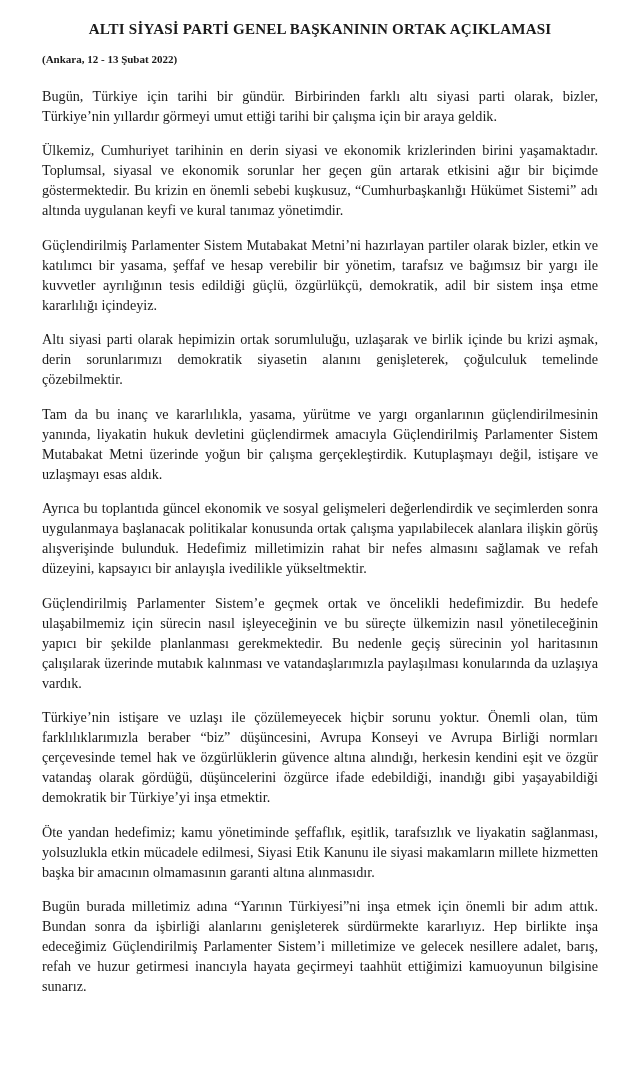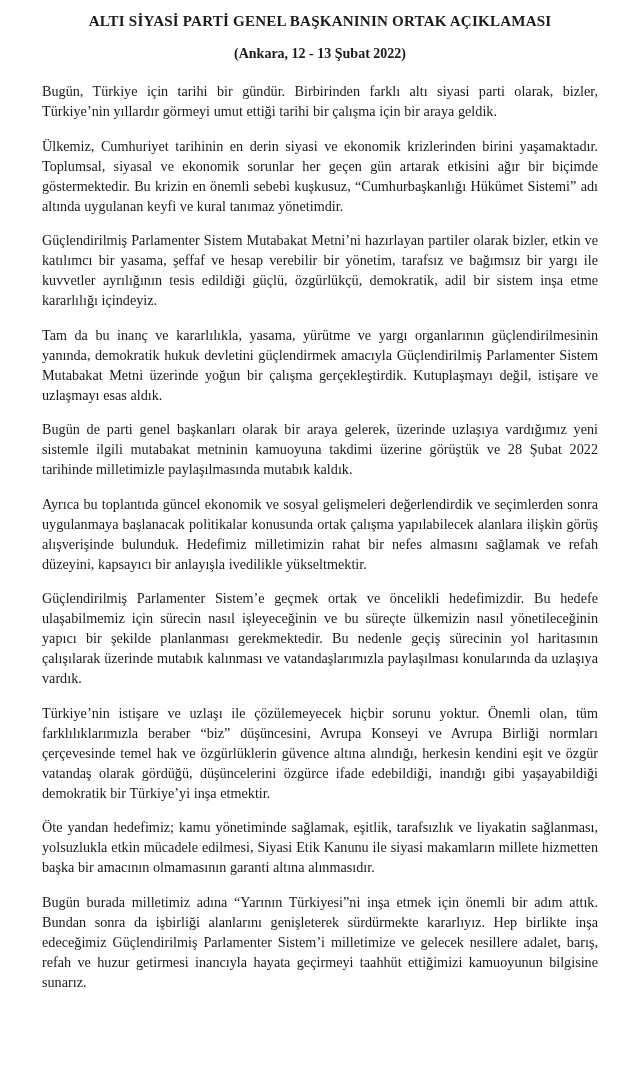--- a/index.html
+++ b/index.html
@@ -13,37 +13,37 @@
     height: 1091px;
     overflow: hidden;
     font-family: "Liberation Serif", "DejaVu Serif", serif;
     color: #1a1a1a;
     -webkit-font-smoothing: antialiased;
   }
   .page {
     box-sizing: border-box;
     width: 640px;
     height: 1091px;
-    padding: 8px 42px 0 42px;
+    padding: 16px 42px 0 42px;
     background: #ffffff;
     position: relative;
   }
   .doc-title {
     font-size: 15.1px;
     font-weight: bold;
     text-align: center;
     letter-spacing: 0.18px;
     line-height: 1.25;
     margin: 4px 0 0 0;
     white-space: nowrap;
   }
   .doc-subtitle {
-    font-size: 14px;
+    font-size: 11px;
     font-weight: bold;
-    text-align: center;
+    text-align: left;
     margin: 14px 0 0 0;
     line-height: 1.25;
   }
   .body-block {
     margin-top: 19px;
   }
   p.para {
     font-size: 14.2px;
     line-height: 20px;
     text-align: justify;
@@ -77,29 +77,29 @@
   <h2 class="doc-subtitle">(Ankara, 12 - 13 Şubat 2022)</h2>
 
   <div class="body-block">
 
     <p class="para">Bugün, Türkiye için tarihi bir gündür. Birbirinden farklı altı siyasi parti olarak, bizler, Türkiye’nin yıllardır görmeyi umut ettiği tarihi bir çalışma için bir araya geldik.</p>
 
     <p class="para">Ülkemiz, Cumhuriyet tarihinin en derin siyasi ve ekonomik krizlerinden birini yaşamaktadır. Toplumsal, siyasal ve ekonomik sorunlar her geçen gün artarak etkisini ağır bir biçimde göstermektedir. Bu krizin en önemli sebebi kuşkusuz, “Cumhurbaşkanlığı Hükümet Sistemi” adı altında uygulanan keyfi ve kural tanımaz yönetimdir.</p>
 
     <p class="para">Güçlendirilmiş Parlamenter Sistem Mutabakat Metni’ni hazırlayan partiler olarak bizler, etkin ve katılımcı bir yasama, şeffaf ve hesap verebilir bir yönetim, tarafsız ve bağımsız bir yargı ile kuvvetler ayrılığının tesis edildiği güçlü, özgürlükçü, demokratik, adil bir sistem inşa etme kararlılığı içindeyiz.</p>
 
+    <p class="para">Altı siyasi parti olarak hepimizin ortak sorumluluğu, uzlaşarak ve birlik içinde bu krizi aşmak, derin sorunlarımızı demokratik siyasetin alanını genişleterek, çoğulculuk temelinde çözebilmektir.</p>
 
-    <p class="para">Tam da bu inanç ve kararlılıkla, yasama, yürütme ve yargı organlarının güçlendirilmesinin yanında, demokratik hukuk devletini güçlendirmek amacıyla Güçlendirilmiş Parlamenter Sistem Mutabakat Metni üzerinde yoğun bir çalışma gerçekleştirdik. Kutuplaşmayı değil, istişare ve uzlaşmayı esas aldık.</p>
+    <p class="para">Tam da bu inanç ve kararlılıkla, yasama, yürütme ve yargı organlarının güçlendirilmesinin yanında, liyakatin hukuk devletini güçlendirmek amacıyla Güçlendirilmiş Parlamenter Sistem Mutabakat Metni üzerinde yoğun bir çalışma gerçekleştirdik. Kutuplaşmayı değil, istişare ve uzlaşmayı esas aldık.</p>
 
-    <p class="para">Bugün de parti genel başkanları olarak bir araya gelerek, üzerinde uzlaşıya vardığımız yeni sistemle ilgili mutabakat metninin kamuoyuna takdimi üzerine görüştük ve 28 Şubat 2022 tarihinde milletimizle paylaşılmasında mutabık kaldık.</p>
 
     <p class="para">Ayrıca bu toplantıda güncel ekonomik ve sosyal gelişmeleri değerlendirdik ve seçimlerden sonra uygulanmaya başlanacak politikalar konusunda ortak çalışma yapılabilecek alanlara ilişkin görüş alışverişinde bulunduk. Hedefimiz milletimizin rahat bir nefes almasını sağlamak ve refah düzeyini, kapsayıcı bir anlayışla ivedilikle yükseltmektir.</p>
 
     <p class="para">Güçlendirilmiş Parlamenter Sistem’e geçmek ortak ve öncelikli hedefimizdir. Bu hedefe ulaşabilmemiz için sürecin nasıl işleyeceğinin ve bu süreçte ülkemizin nasıl yönetileceğinin yapıcı bir şekilde planlanması gerekmektedir. Bu nedenle geçiş sürecinin yol haritasının çalışılarak üzerinde mutabık kalınması ve vatandaşlarımızla paylaşılması konularında da uzlaşıya vardık.</p>
 
     <p class="para">Türkiye’nin istişare ve uzlaşı ile çözülemeyecek hiçbir sorunu yoktur. Önemli olan, tüm farklılıklarımızla beraber “biz” düşüncesini, Avrupa Konseyi ve Avrupa Birliği normları çerçevesinde temel hak ve özgürlüklerin güvence altına alındığı, herkesin kendini eşit ve özgür vatandaş olarak gördüğü, düşüncelerini özgürce ifade edebildiği, inandığı gibi yaşayabildiği demokratik bir Türkiye’yi inşa etmektir.</p>
 
-    <p class="para">Öte yandan hedefimiz; kamu yönetiminde sağlamak, eşitlik, tarafsızlık ve liyakatin sağlanması, yolsuzlukla etkin mücadele edilmesi, Siyasi Etik Kanunu ile siyasi makamların millete hizmetten başka bir amacının olmamasının garanti altına alınmasıdır.</p>
+    <p class="para">Öte yandan hedefimiz; kamu yönetiminde şeffaflık, eşitlik, tarafsızlık ve liyakatin sağlanması, yolsuzlukla etkin mücadele edilmesi, Siyasi Etik Kanunu ile siyasi makamların millete hizmetten başka bir amacının olmamasının garanti altına alınmasıdır.</p>
 
     <p class="para"><span>Bugün burada milletimiz adına “Yarının </span><span class="spellcheck">Türkiyesi</span><span>”ni inşa etmek için önemli bir adım attık. Bundan sonra da işbirliği alanlarını genişleterek sürdürmekte kararlıyız. Hep birlikte inşa edeceğimiz Güçlendirilmiş Parlamenter Sistem’i milletimize ve gelecek nesillere adalet, barış, refah ve huzur getirmesi inancıyla hayata geçirmeyi taahhüt ettiğimizi kamuoyunun bilgisine sunarız.</span></p>
 
   </div>
 </div>
 
 </body></html>

